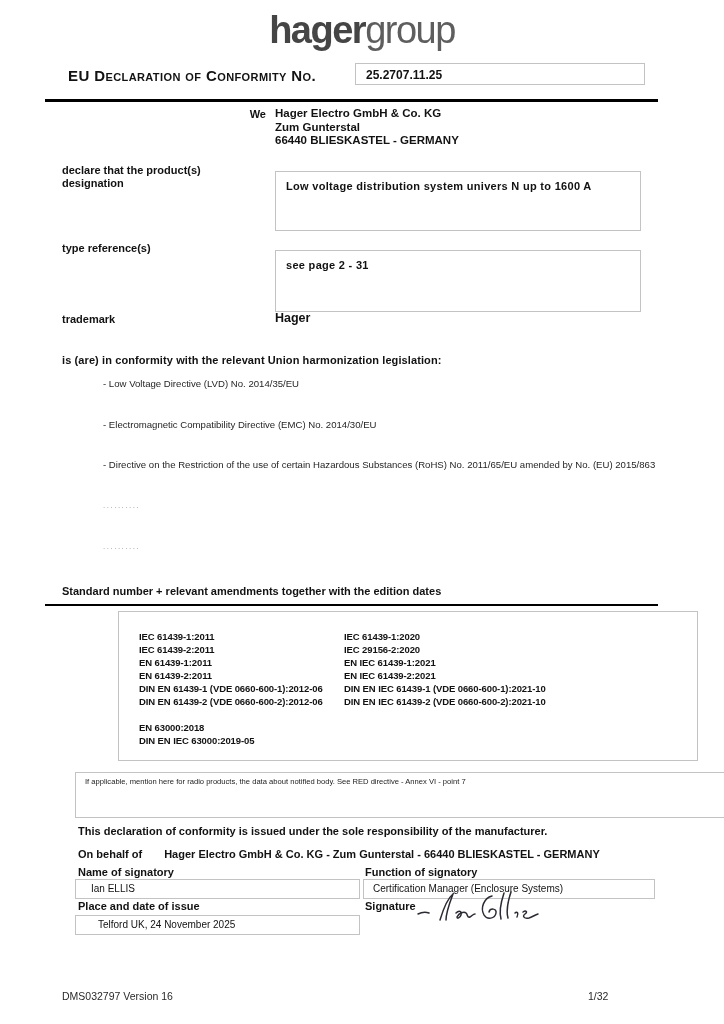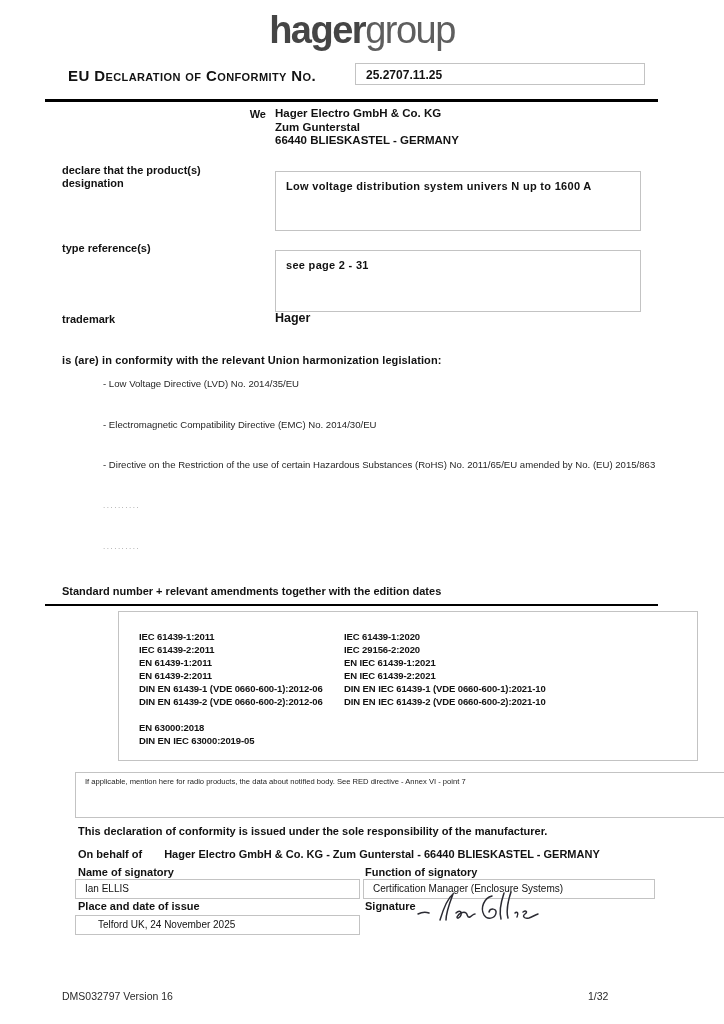--- a/index.html
+++ b/index.html
@@ -50,21 +50,21 @@
   .std-gap { height:13px; }
 
   .radio-box { left:75px; top:772px; width:652px; height:46px; padding:4px 9px; font-size:7.6px; color:#222; }
 
   .responsibility { left:78px; top:825px; font-size:11px; font-weight:bold; }
   .onbehalf { left:78px; top:848px; display:flex; gap:22px; font-size:11px; font-weight:bold; }
 
   .sig-lbl { font-size:11px; font-weight:bold; }
   .lbl-name { left:78px; top:866px; }
   .lbl-func { left:365px; top:866px; }
-  .box-name  { left:75px;  top:879px; width:285px; height:20px; padding:3px 9px; font-size:10px; }
+  .box-name  { left:75px;  top:879px; width:285px; height:20px; padding:3px 15px; font-size:10px; }
   .box-func  { left:363px; top:879px; width:292px; height:20px; padding:3px 9px; font-size:10px; }
   .lbl-place { left:78px; top:900px; }
   .lbl-sign  { left:365px; top:900px; }
   .box-place { left:75px; top:915px; width:285px; height:20px; padding:3px 22px; font-size:10px; }
   .signature { left:412px; top:890px; }
 
   .footer-ref { left:62px; top:990px; font-size:10.5px; color:#2a2a2a; }
   .footer-page { left:588px; top:990px; font-size:10.5px; color:#2a2a2a; }
 </style>
 </head>

